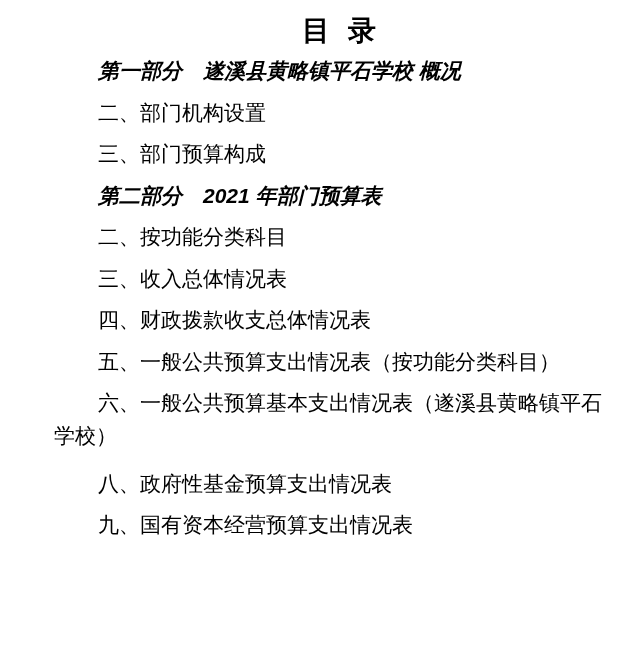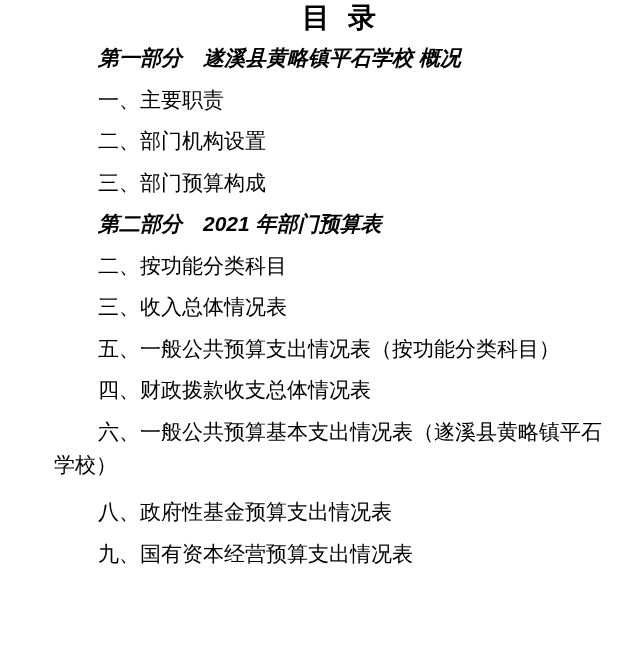--- a/index.html
+++ b/index.html
@@ -12,20 +12,21 @@
     background: #ffffff;
     color: #000000;
     overflow: hidden;
     font-family: "Liberation Sans", sans-serif;
   }
   .page {
     box-sizing: border-box;
     width: 621px;
     height: 648px;
     padding: 0 9px 0 54px;
+    margin-top: 13px;
   }
   .toc-title {
     margin: 0 0 5px 0;
     font-size: 28px;
     line-height: 36px;
     font-weight: 700;
     text-align: center;
     text-indent: 12px;
     word-spacing: 10px;
     white-space: pre-wrap;
@@ -47,25 +48,24 @@
     margin-bottom: 14.5px;
   }
 </style>
 </head>
 <body>
 
 <div class="page">
   <h1 class="toc-title">目 录</h1>
 
   <p class="entry part">第一部分　遂溪县黄略镇平石学校 概况</p>
-  <p class="entry">一、主要职责</p>
   <p class="entry">二、部门机构设置</p>
   <p class="entry">三、部门预算构成</p>
 
   <p class="entry part">第二部分　2021 年部门预算表</p>
   <p class="entry">二、按功能分类科目</p>
   <p class="entry">三、收入总体情况表</p>
+  <p class="entry">四、财政拨款收支总体情况表</p>
   <p class="entry">五、一般公共预算支出情况表（按功能分类科目）</p>
-  <p class="entry">四、财政拨款收支总体情况表</p>
   <p class="entry wrapped">六、一般公共预算基本支出情况表（遂溪县黄略镇平石学校）</p>
   <p class="entry">八、政府性基金预算支出情况表</p>
   <p class="entry">九、国有资本经营预算支出情况表</p>
 </div>
 
 </body></html>

